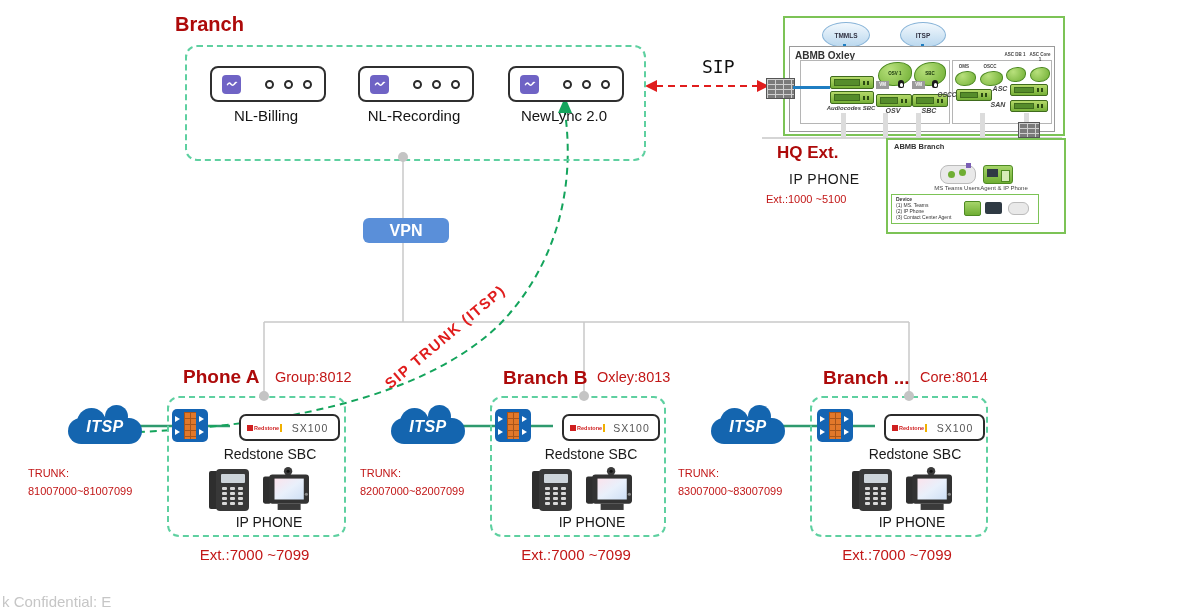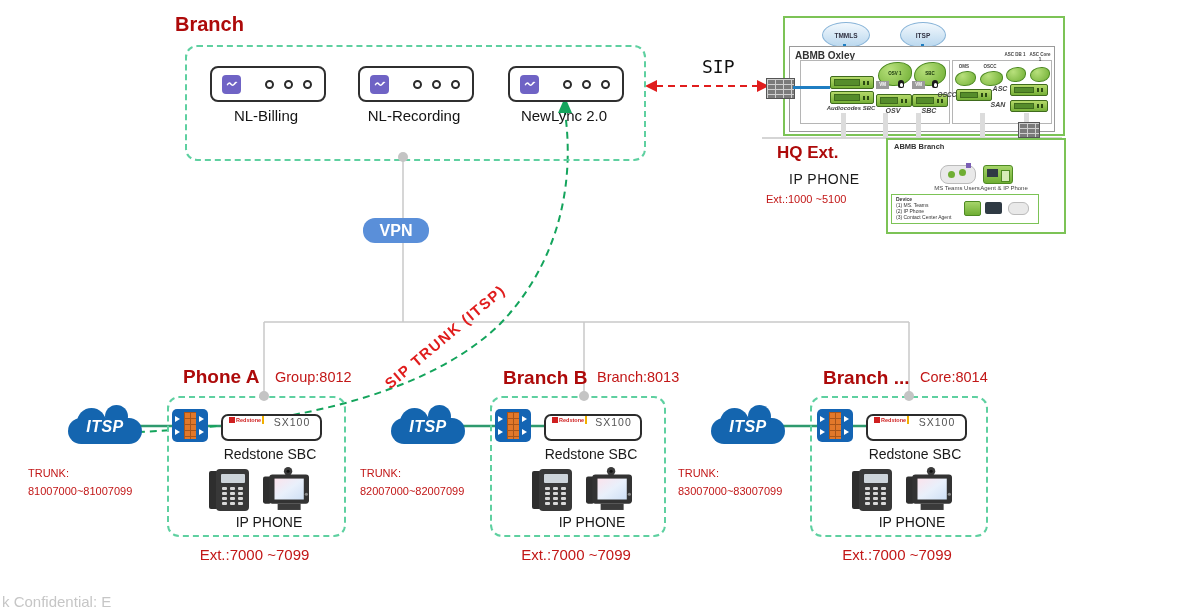--- a/index.html
+++ b/index.html
@@ -17,38 +17,38 @@
   .dashbox{position:absolute;border:2px dashed #5ed0a0;border-radius:12px;background:transparent;}
   
   .srv{position:absolute;width:112px;height:32px;background:#fff;border:2px solid #2f2f2f;border-radius:8px;
        display:flex;align-items:center;}
   .srv-ico{width:19px;height:19px;background:#6f63c5;border-radius:4px;margin-left:10px;
            display:flex;align-items:center;justify-content:center;}
   .leds{margin-left:auto;margin-right:12px;display:flex;align-items:center;}
   .led{width:5px;height:5px;border:2px solid #2b2b2b;border-radius:50%;background:#fff;margin-left:10px;}
   .srv-label{font-size:15px;color:#141414;text-align:center;position:absolute;}
   
-  .vpn{position:absolute;left:363px;top:218px;width:66px;height:25px;background:#5a8fd9;border-radius:12px;
+  .vpn{position:absolute;left:363px;top:218px;width:86px;height:25px;background:#5a8fd9;border-radius:6px;
        color:#fff;font-weight:bold;font-size:16px;display:flex;align-items:center;justify-content:center;z-index:5;}
   
   .bcloud{position:absolute;width:74px;height:42px;z-index:4;}
   .bcloud .body{position:absolute;left:0;bottom:2px;width:74px;height:26px;background:#1465af;border-radius:13px;}
   .bcloud::before{content:"";position:absolute;left:9px;top:4px;width:29px;height:29px;background:#1465af;border-radius:50%;}
   .bcloud::after{content:"";position:absolute;left:37px;top:1px;width:23px;height:23px;background:#1465af;border-radius:50%;}
   .bcloud .lbl{position:absolute;inset:0;display:flex;align-items:center;justify-content:center;
                color:#fff;font-weight:bold;font-style:italic;font-size:16px;z-index:2;padding-top:4px;letter-spacing:0.5px;}
   
   .fwb{position:absolute;width:36px;height:33px;background:#1464b3;border-radius:5px;z-index:4;}
   .fwb .brick{position:absolute;left:12px;top:3px;width:12px;height:27px;background:#e2782a;
        background-image:linear-gradient(#a8551a 1px,transparent 1px),linear-gradient(90deg,#a8551a 1px,transparent 1px);
        background-size:12px 6px,6px 6px;}
   .tri{position:absolute;width:0;height:0;border-top:3px solid transparent;border-bottom:3px solid transparent;
        border-left:5px solid #fff;}
   
-  .sx{position:absolute;background:#fff;border:2.5px solid #2b2b2b;border-radius:7px;display:flex;align-items:flex-start;z-index:3;}
+  .sx{position:absolute;background:#fff;border:2.5px solid #2b2b2b;border-radius:7px;display:flex;align-items:center;z-index:3;margin-left:18px;}
   .sx-logo{display:flex;align-items:center;margin-left:6px;}
   .sx-logo .sq{width:6px;height:6px;background:#cf1f1f;display:inline-block;}
   .sx-logo .nm{font-size:5.5px;color:#cf1f1f;font-weight:bold;margin-left:1px;}
   .sx-logo .yb{width:2px;height:8px;background:#f0b000;display:inline-block;margin-left:1px;}
   .sx-model{flex:1;text-align:center;color:#555;font-size:10.5px;letter-spacing:1px;}
   
   .dot{position:absolute;width:10px;height:10px;border-radius:50%;background:#c4c4c4;z-index:6;}
   
   .hq{position:absolute;left:758px;top:10px;width:314px;height:224px;font-family:"Liberation Sans",sans-serif;}
   .hq .box{position:absolute;background:#fff;}
@@ -306,21 +306,21 @@
     </svg>
   <svg class="abs" style="left:263px;top:466px" width="46" height="44" viewBox="0 0 44 42">
       <use href="#phone-video"></use>
     </svg>
   <div class="t lbl14" style="left:204px;top:514px;width:130px">IP PHONE</div>
   <div class="t ext" style="left:167px;top:546px;width:175px">Ext.:7000 ~7099</div>
   <div class="t rt" style="left:28px;top:467px">TRUNK:</div>
   <div class="t rt" style="left:28px;top:485px">81007000~81007099</div>
 
   <div class="t bt" style="left:503px;top:367px">Branch B</div>
-  <div class="t gt" style="left:597px;top:369px">Branch:8013</div>
+  <div class="t gt" style="left:597px;top:369px">Oxley:8013</div>
   <div class="dashbox" style="left:490px;top:396px;width:172px;height:137px"></div>
   <div class="bcloud" style="left:391px;top:404px">
     <i class="body"></i>
       <span class="lbl">ITSP</span>
   </div>
   <div class="fwb" style="left:495px;top:409px">
     <i class="brick"></i>
     <i class="tri" style="left:3px;top:7px"></i>
       <i class="tri" style="left:3px;top:20px"></i>
     <i class="tri" style="left:27px;top:7px"></i>

